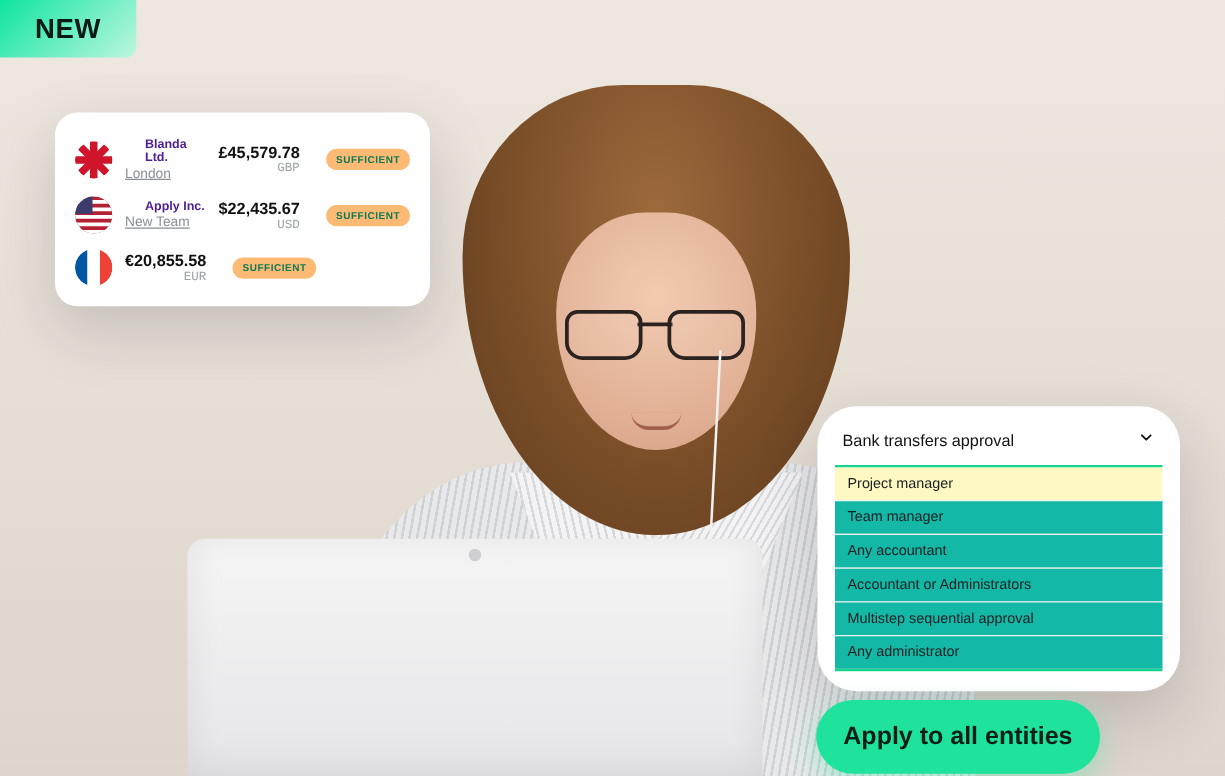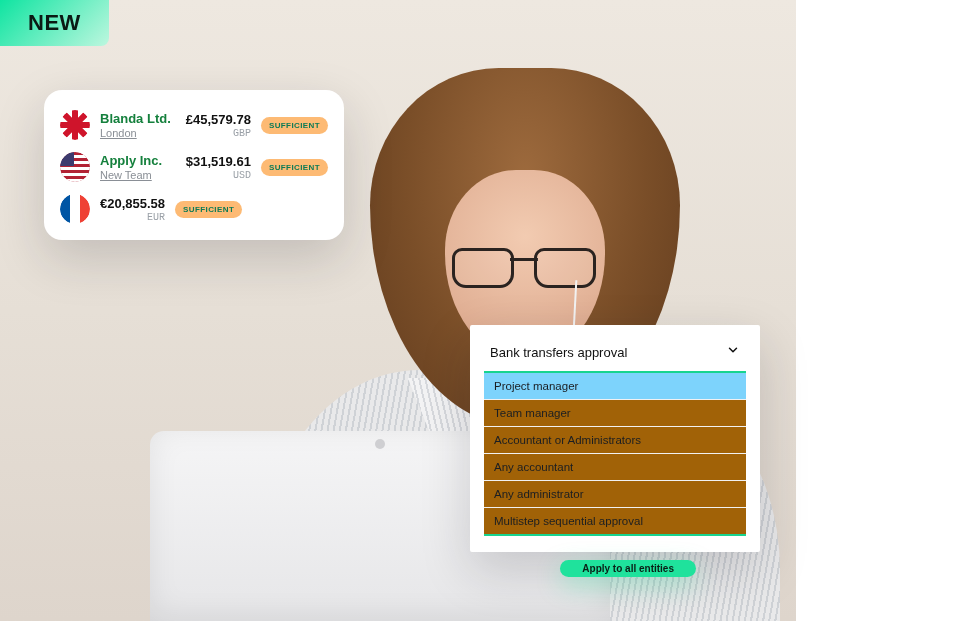--- a/index.html
+++ b/index.html
@@ -1,19 +1,19 @@
 <!DOCTYPE html>
 <html><head>
 <meta charset="utf-8">
 <style>
   * { box-sizing: border-box; margin: 0; padding: 0; }
   html, body { width: 980px; height: 621px; overflow: hidden; font-family: -apple-system, BlinkMacSystemFont, "Segoe UI", Arial, sans-serif; }
   .stage {
     position: relative;
-    width: 796px;
+    width: 980px;
     height: 621px;
     background: linear-gradient(180deg, #eee8e0 0%, #e6dfd6 50%, #ded5cc 100%);
   }
   
   .bg-scene { position: absolute; inset: 0; overflow: hidden; }
   .hair {
     position: absolute; top: 68px; left: 370px; width: 310px; height: 360px;
     background: radial-gradient(ellipse at 50% 30%, #9d6a3d 0%, #7a4e28 55%, #5f3a1d 100%);
     border-radius: 150px 150px 180px 180px / 160px 160px 260px 260px;
   }
@@ -67,49 +67,49 @@
   
   .entities-card {
     position: absolute; top: 90px; left: 44px; width: 300px;
     background: #fff; border-radius: 18px; padding: 14px 16px 10px 16px;
     box-shadow: 0 18px 50px rgba(30,30,40,0.18);
   }
   .entity-row { display: flex; align-items: center; gap: 10px; padding: 6px 0; }
   .flag { width: 30px; height: 30px; border-radius: 50%; flex: 0 0 30px; overflow:hidden; display:flex; align-items:center; justify-content:center; }
   .flag svg { width: 30px; height: 30px; display:block; }
   .entity-name-col { flex: 1 1 auto; min-width: 0; }
-  .entity-name { font-size: 13px; font-weight: 700; color: #15803d; }
+  .entity-name { font-size: 10px; font-weight: 700; color: #4c1d95; margin-left: 16px; }
   .entity-city { font-size: 11px; color: #8a8f96; margin-top: 1px; text-decoration: underline; }
-  .entity-amount-col { text-align: right; margin-right: 0; }
+  .entity-amount-col { text-align: right; margin-right: 11px; }
   .entity-amount { font-size: 13px; font-weight: 700; color: #111; }
   .entity-ccy { font-size: 10px; color: #9aa0a7; margin-top: 1px; font-family: Liberation Mono, monospace; }
   .status-pill {
     font-size: 8px; font-weight: 700; letter-spacing: 0.4px; color: #0c7a56;
     background: #fdba74; padding: 4px 8px; border-radius: 999px;
   }
 
   
   .dropdown-card {
     position: absolute; top: 325px; right: 36px; width: 290px;
-    background: #fff; border-radius: 2px; padding: 18px 14px 16px 14px;
+    background: #fff; border-radius: 31px; padding: 18px 14px 16px 14px;
     box-shadow: 0 18px 50px rgba(30,30,40,0.18);
   }
   .dd-header { display:flex; align-items:center; justify-content:space-between; padding: 0 6px 10px 6px; cursor:pointer; }
   .dd-title { font-size: 13px; color: #111; }
   .chev { width: 14px; height: 14px; color: #111; }
   .dd-list { border-top: 2px solid #17d48f; border-bottom: 2px solid #17d48f; }
-  .dd-item { font-size: 11.5px; color: #1b1e22; padding: 7px 10px; background:#a16207; cursor:pointer; }
-  .dd-item.selected { background: #7dd3fc; }
+  .dd-item { font-size: 11.5px; color: #1b1e22; padding: 7px 10px; background:#14b8a6; cursor:pointer; }
+  .dd-item.selected { background: #fef9c3; }
   .dd-item + .dd-item { border-top: 1px solid #f1f1f2; }
 
   
   .apply-btn {
     position: absolute; right: 100px; top: 560px;
-    background: #1fe29c; color: #0a1f16; font-weight: 700; font-size: 10px;
-    padding: 3px 22px; border-radius: 999px; border: none; cursor: pointer;
+    background: #1fe29c; color: #0a1f16; font-weight: 700; font-size: 20px;
+    padding: 18px 22px; border-radius: 999px; border: none; cursor: pointer;
     box-shadow: 0 8px 24px rgba(31,226,156,0.35);
   }
 </style>
 </head>
 <body>
 
 <div class="stage">
 
   <div class="bg-scene">
     <div class="torso"></div>
@@ -176,21 +176,21 @@
               </g>
               <rect width="14" height="14" fill="#3c3b6e"></rect>
             </g>
           </svg>
       </span>
       <div class="entity-name-col">
         <div class="entity-name">Apply Inc.</div>
         <div class="entity-city">New Team</div>
       </div>
       <div class="entity-amount-col">
-        <div class="entity-amount">$31,519.61</div>
+        <div class="entity-amount">$22,435.67</div>
         <div class="entity-ccy">USD</div>
       </div>
       <span class="status-pill">SUFFICIENT</span>
     </div>
 
     <div class="entity-row">
       <span class="flag">
         <svg viewBox="0 0 30 30">
             <defs>
               <clipPath id="c3">
@@ -218,22 +218,22 @@
       <span class="dd-title">Bank transfers approval</span>
       <span>
         <svg class="chev" viewBox="0 0 24 24" fill="none" stroke="currentColor" stroke-width="2.5" stroke-linecap="round" stroke-linejoin="round">
             <polyline points="6 9 12 15 18 9"></polyline>
           </svg>
       </span>
     </div>
     <div class="dd-list">
       <div class="dd-item selected">Project manager</div>
       <div class="dd-item">Team manager</div>
+      <div class="dd-item">Any accountant</div>
       <div class="dd-item">Accountant or Administrators</div>
-      <div class="dd-item">Any accountant</div>
+      <div class="dd-item">Multistep sequential approval</div>
       <div class="dd-item">Any administrator</div>
-      <div class="dd-item">Multistep sequential approval</div>
     </div>
   </div>
 
   <button class="apply-btn">Apply to all entities</button>
 
 </div>
 
 </body></html>

